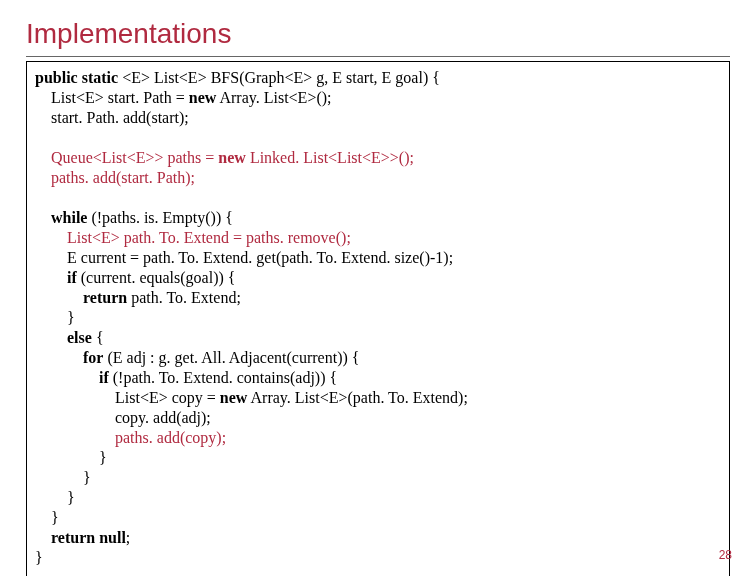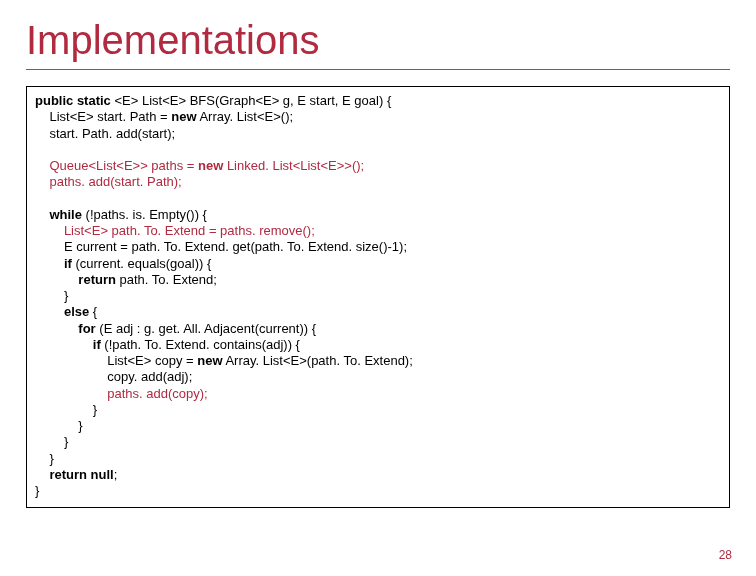--- a/index.html
+++ b/index.html
@@ -13,31 +13,31 @@
   }
   .slide {
     position: relative;
     width: 756px;
     height: 576px;
     box-sizing: border-box;
     padding: 18px 26px 0 26px;
   }
   .title {
     color: #b02a40;
-    font-size: 40px;
+    font-size: 28px;
     font-weight: 400;
     border-bottom: 1px solid #666;
     padding-bottom: 6px;
-    margin-bottom: 16px;
+    margin-bottom: 4px;
   }
   .code-box {
     border: 1px solid #000;
     padding: 6px 20px 8px 8px;
-    font-family: Liberation Sans, sans-serif;
-    font-size: 13px;
+    font-family: Liberation Serif, serif;
+    font-size: 16px;
     line-height: 1.25;
     white-space: pre;
     color: #000;
   }
   .code-box .kw { font-weight: bold; }
   .code-box .hl { color: #b02a40; }
   .page-num {
     position: absolute;
     bottom: 14px;
     right: 24px;

